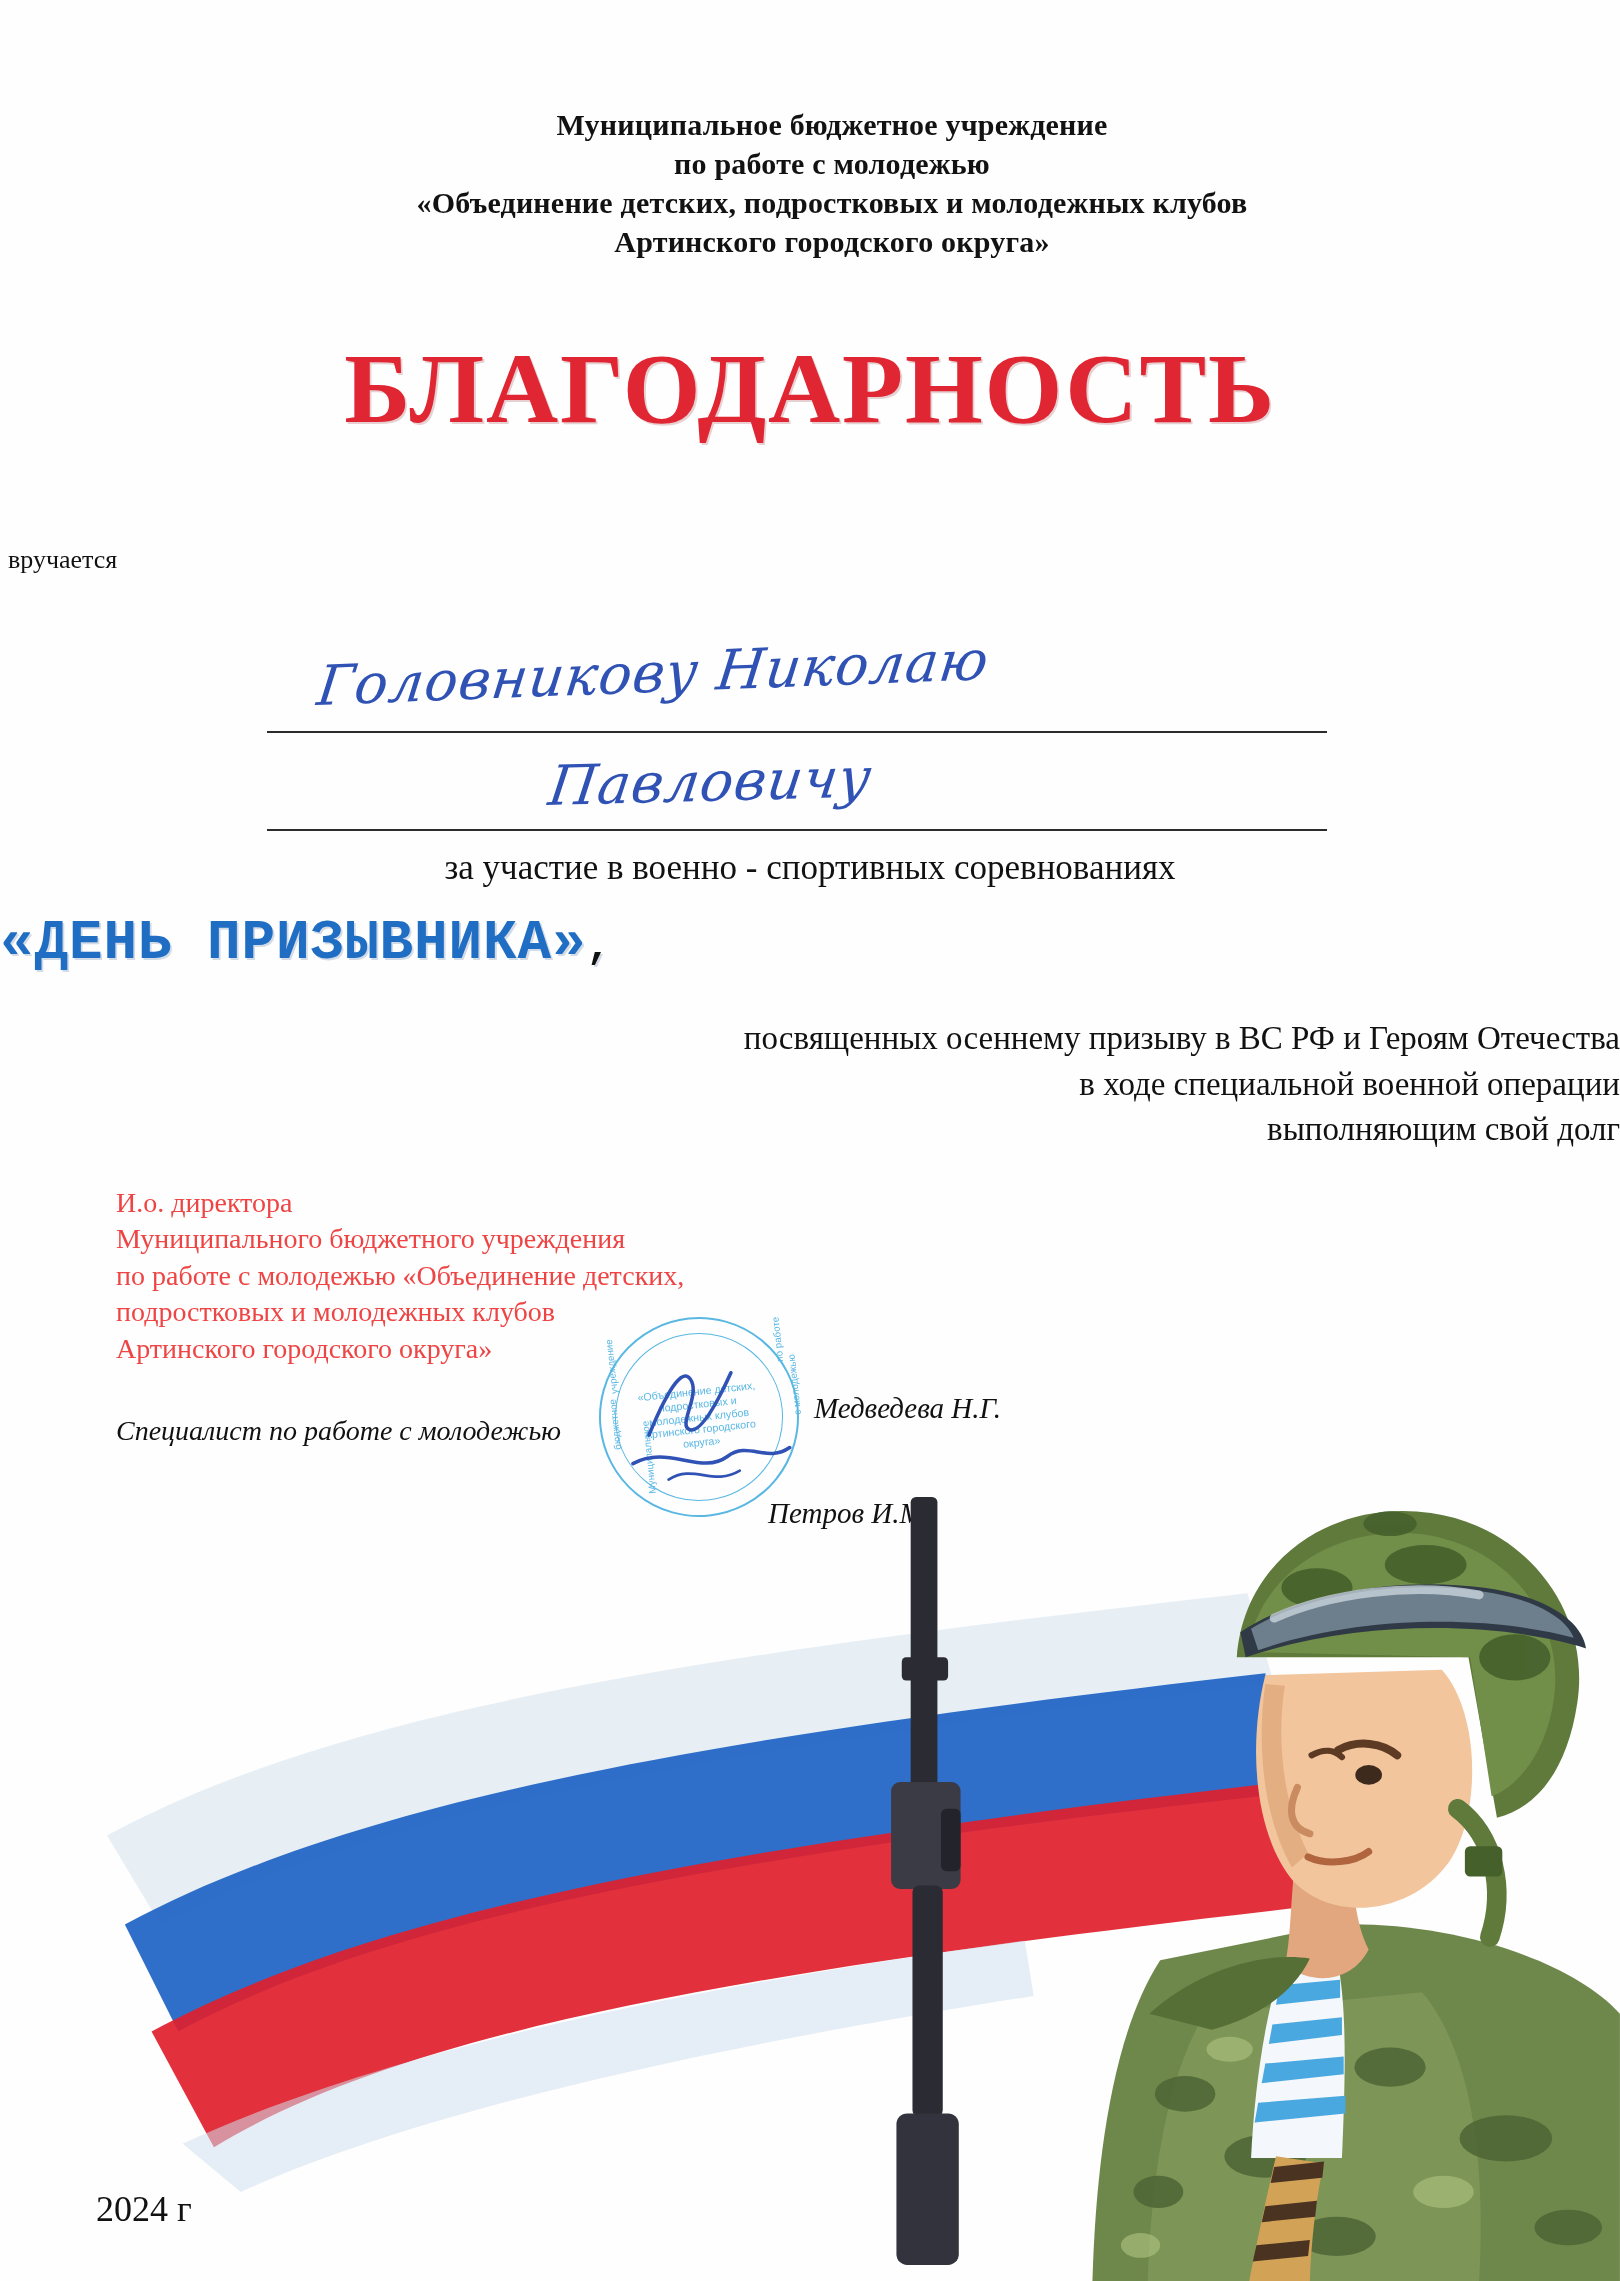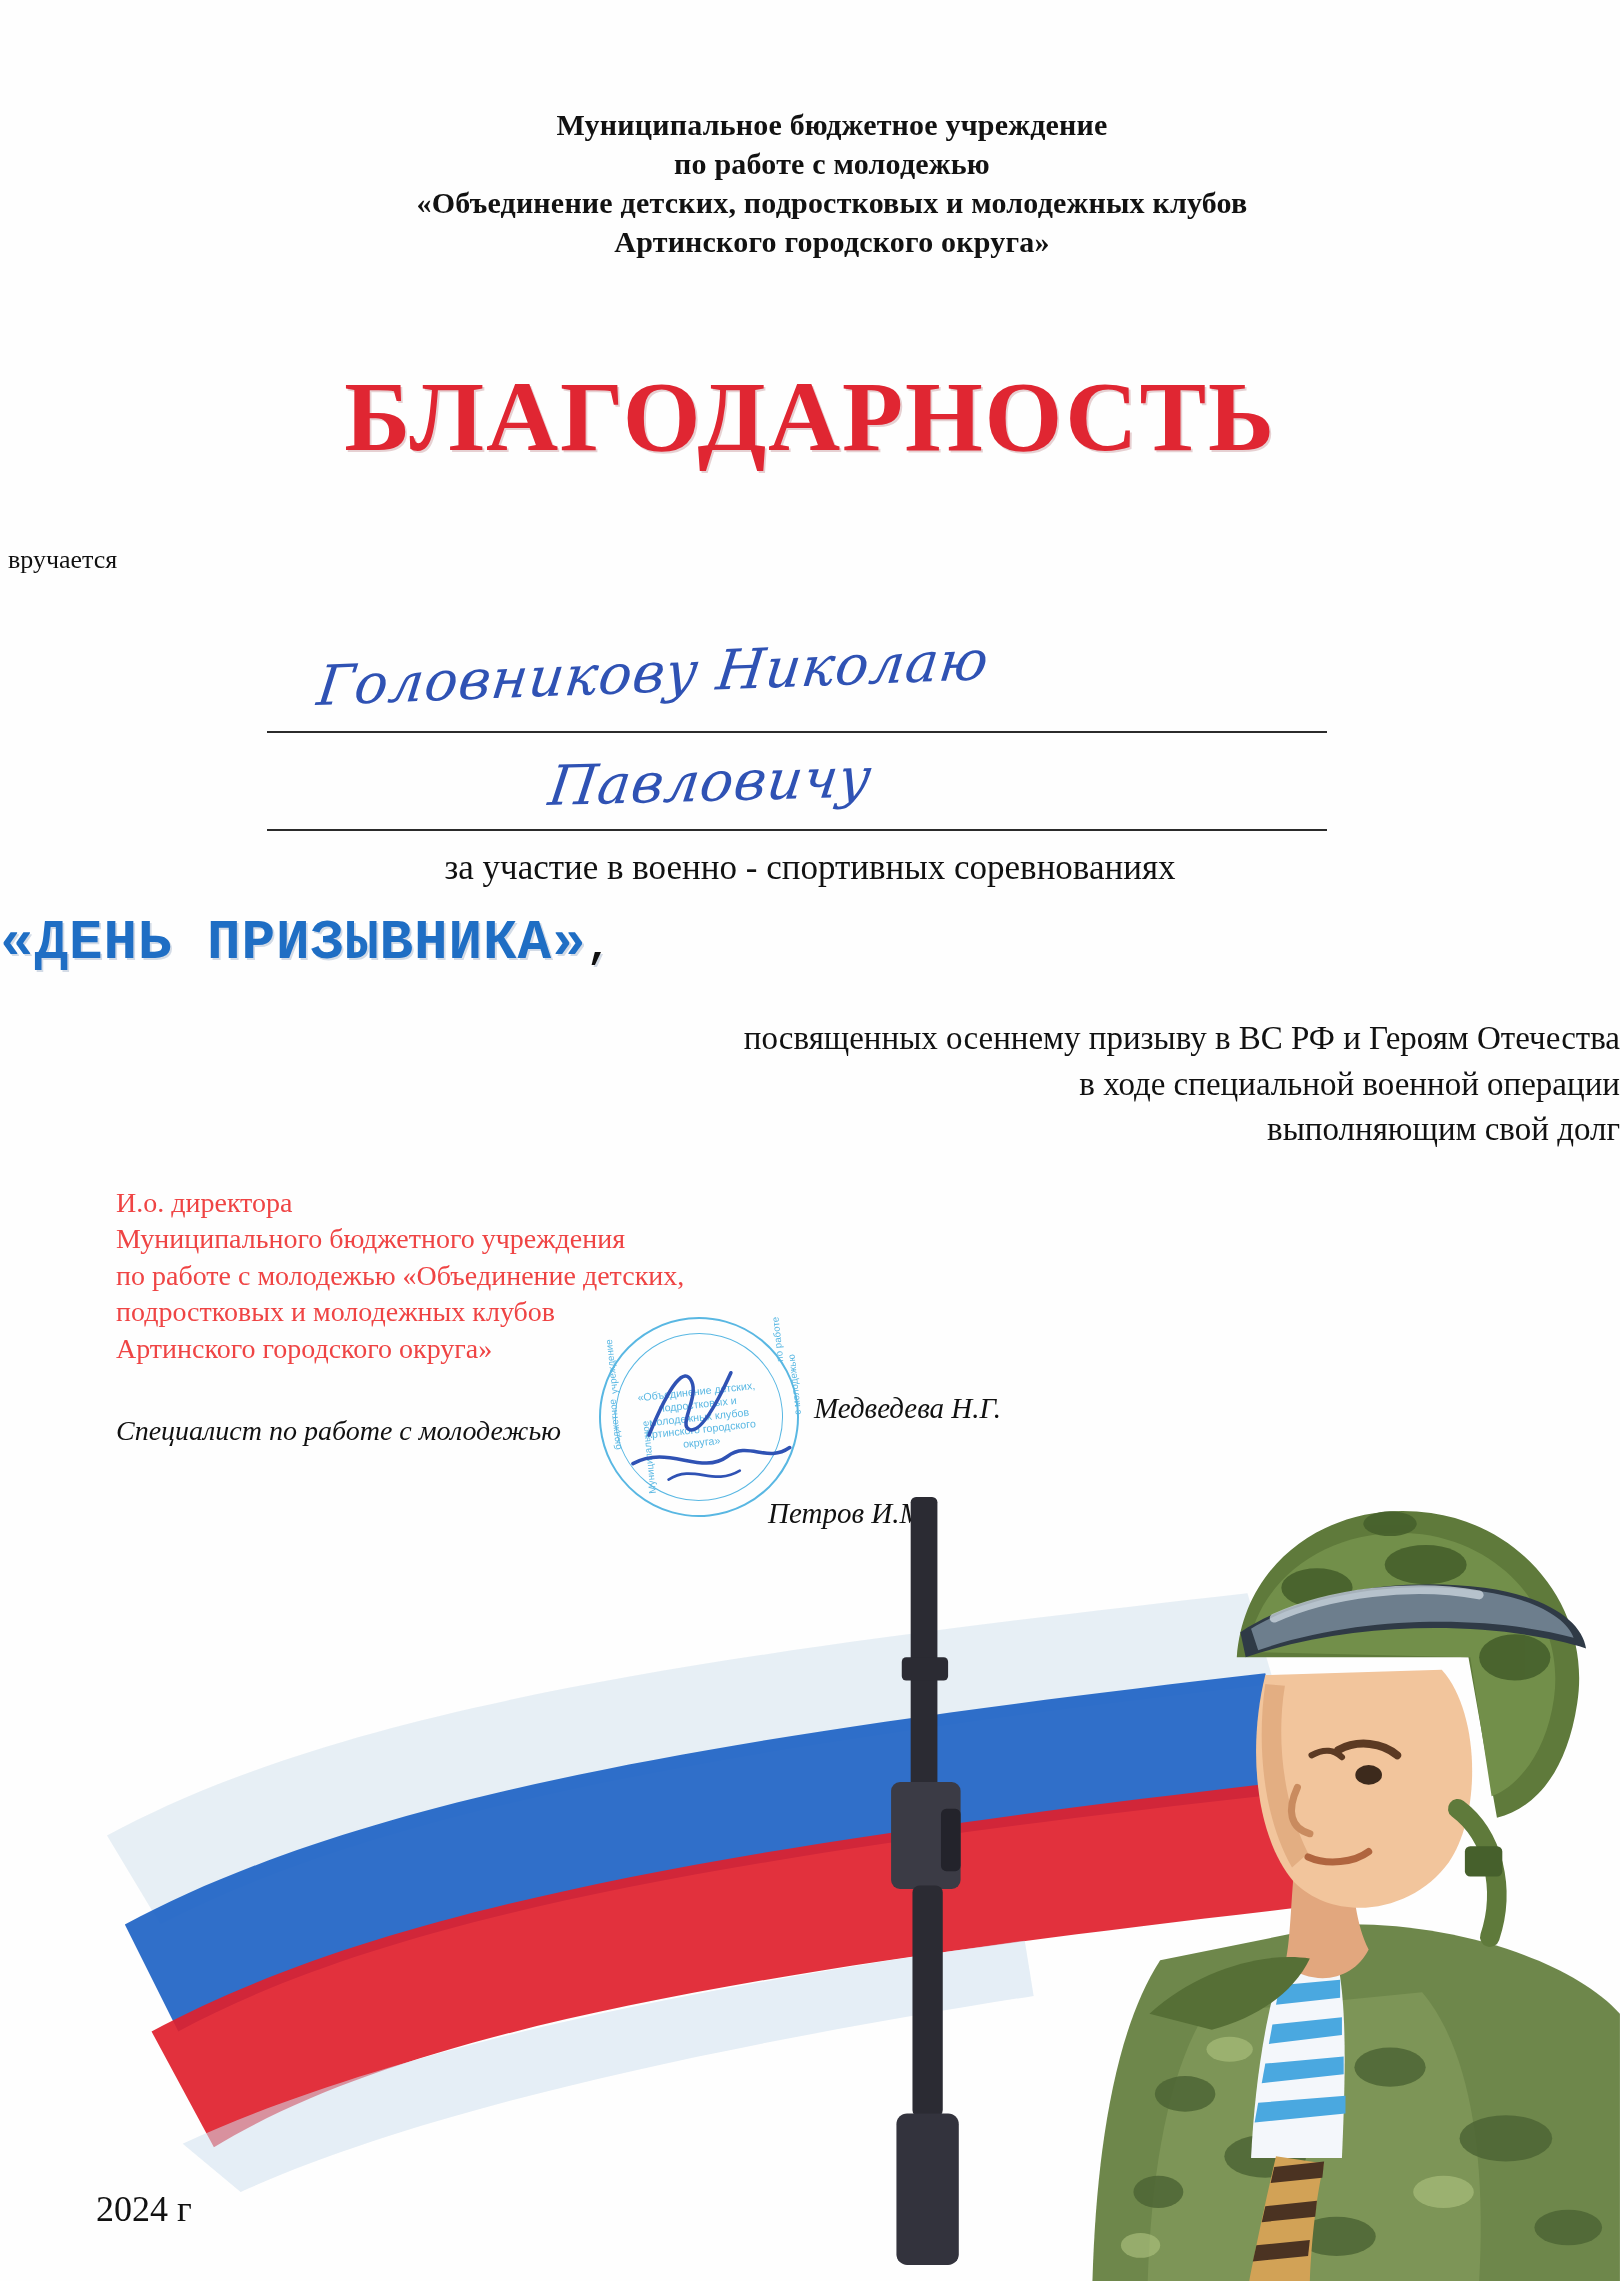--- a/index.html
+++ b/index.html
@@ -45,21 +45,20 @@
     top: 331px;
     left: 0;
     width: 100%;
     text-align: center;
     font-family: "Liberation Serif", serif;
     font-weight: bold;
     font-size: 100px;
     letter-spacing: 1.8px;
     color: #e02632;
     text-shadow: 1.8px 1.8px 0 rgba(120,0,10,0.18);
-    margin-top: 28px;
   }
 
   
   .awarded-to {
     position: absolute;
     top: 545px;
     left: 8px;
     width: 100%;
     text-align: left;
     font-size: 26px;

